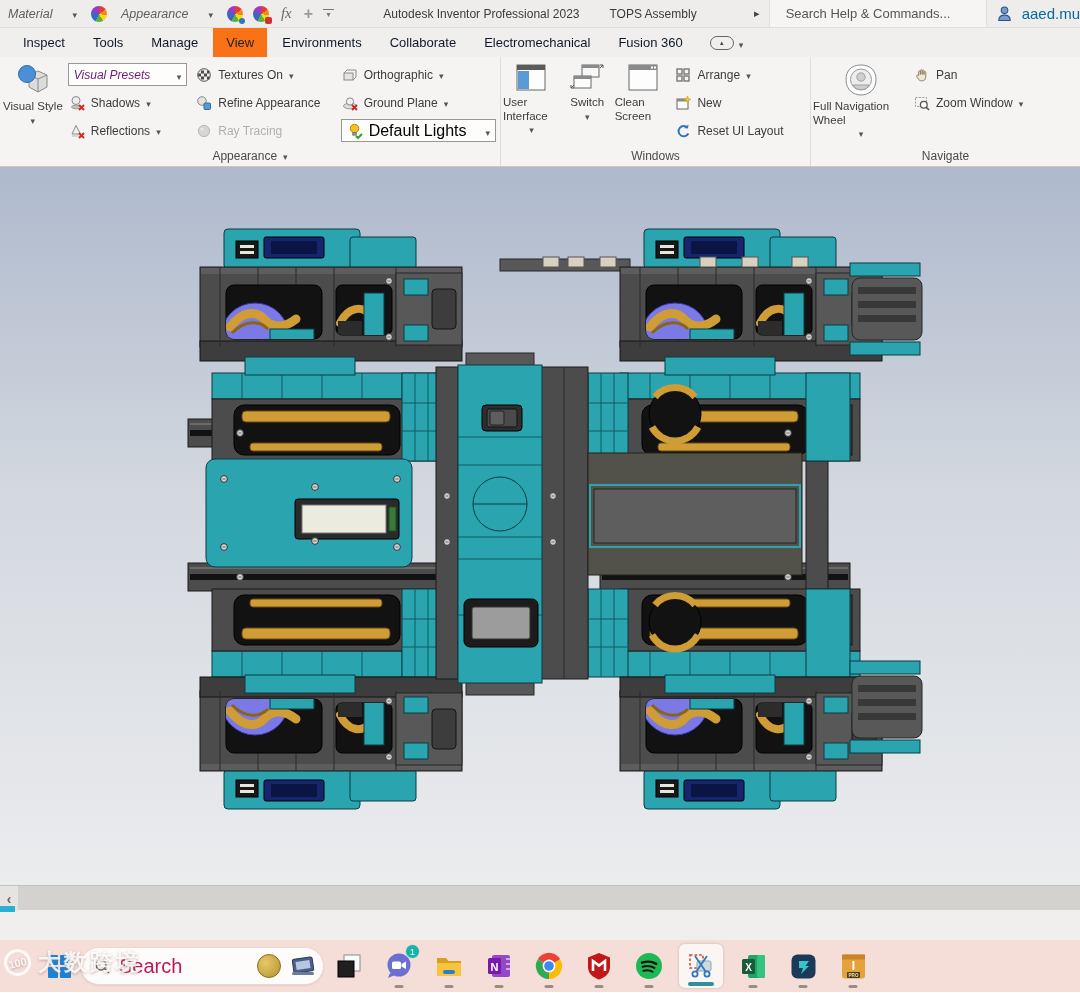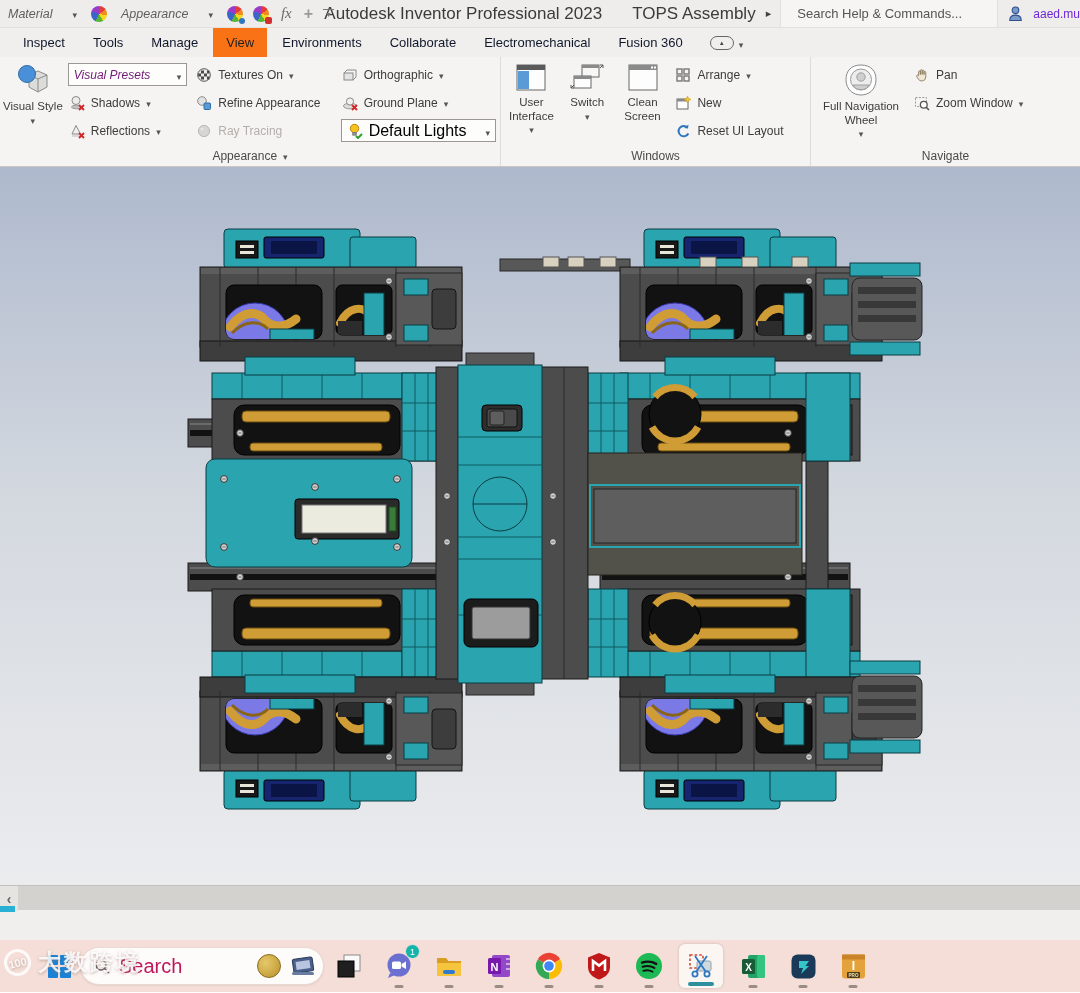--- a/index.html
+++ b/index.html
@@ -12,40 +12,40 @@
   .combo{display:flex;align-items:center;gap:20px;font-style:italic;color:#5f5f5f;font-size:12.5px;padding:2px 4px;}
   .caret::after{content:"▾";font-size:9px;color:#555;font-style:normal}
   .colorwheel{width:16px;height:16px;border-radius:50%;position:relative;flex:0 0 16px;
     background:conic-gradient(#e23b3b 0 55deg,#f08a1d 55deg 100deg,#f4d81c 100deg 150deg,#58b33a 150deg 205deg,#3a66c8 205deg 290deg,#9a3ac8 290deg 360deg);}
   .badge-blue::after{content:"";position:absolute;right:-2px;bottom:-2px;width:6px;height:6px;border-radius:50%;background:#2e78c2}
   .badge-red::after{content:"";position:absolute;right:-3px;bottom:-2px;width:7px;height:7px;border-radius:2px;background:#d03030}
   .fx{font-family:"Liberation Serif",serif;font-style:italic;font-size:15px;color:#6a6a6a;padding:0 2px}
   .plusicon{color:#9a9a9a;font-size:16px;font-weight:bold;line-height:1}
   .qat-config{display:inline-block;width:11px;border-top:1.6px solid #777;text-align:center;color:#777;font-size:8px;line-height:8px;padding-top:1px}
   .qat-config::after{content:"▾"}
-  .title-center{position:absolute;left:0;right:0;top:0;height:28px;display:flex;align-items:center;justify-content:center;gap:30px;font-size:17px;color:#3b3b3b;pointer-events:none}
+  .title-center{position:absolute;left:0;right:0;top:0;height:28px;display:flex;align-items:center;justify-content:center;gap:30px;font-size:12px;color:#3b3b3b;pointer-events:none}
   .title-right{margin-left:auto;display:flex;align-items:center;gap:9px;z-index:2;height:28px}
   .expander{color:#444;font-size:11px}
   .expander::after{content:"▸"}
   .help-search{font-size:13px;color:#555;background:#f6f5f3;border-left:1px solid #e1dfdb;border-right:1px solid #e1dfdb;height:28px;display:flex;align-items:center;padding:0 16px;width:218px}
-  .uname{font-size:12px;color:#6d28d9}
+  .uname{font-size:15px;color:#0369a1}
   
   .tabrow{height:29px;background:#f0efed;display:flex;align-items:stretch;padding-left:10px;gap:2px}
   .tab{padding:0 13px;display:flex;align-items:center;font-size:13px;color:#0f172a}
   .tab.active{background:#f97316;color:#1f1f1f}
   .ribbon-collapse{display:flex;align-items:center;gap:5px;margin-left:12px;color:#555}
   .pillbtn{border:1.4px solid #666;border-radius:8px;height:14px;width:24px;display:flex;align-items:center;justify-content:center;font-size:7px;color:#444}
   .pillbtn::after{content:"▴"}
   
   .ribbon{height:110px;background:#f5f4f2;display:flex;border-bottom:1px solid #c9c6c3}
   .panel{display:flex;flex-direction:column}
   .panel + .panel{border-left:1px solid #dedcd8}
   .panel-body{flex:1;display:flex;padding:3px 0 0 2px}
   .panel-label{height:21px;display:flex;align-items:center;justify-content:center;font-size:12px;color:#4a4a4a;gap:6px}
-  .bigbtn{display:flex;flex-direction:column;align-items:center;padding-top:3px;text-align:center;font-size:11.5px;color:#3c3c3c;line-height:1.18}
+  .bigbtn{display:flex;flex-direction:column;align-items:center;padding-top:3px;text-align:left;font-size:11.5px;color:#3c3c3c;line-height:1.18}
   .bigbtn .blabel{margin-top:3px}
   .col{display:flex;flex-direction:column;padding-top:1px}
   .rrow{height:28px;display:flex;align-items:center;gap:6px;font-size:12px;color:#3c3c3c;padding:0 5px}
   .rrow.disabled{color:#b3b0ab}
   .boxed{border:1px solid #9b9894;background:#fdfdfc;height:23px;margin:2px 4px 3px 4px;display:flex;align-items:center;padding:0 5px;gap:6px;justify-content:space-between}
   .boxed .bleft{display:flex;align-items:center;gap:6px}
   .vp-text{font-style:italic;color:#701a75;font-size:12px}
   .ricon{flex:0 0 auto}
   
   .viewport{height:718px;position:relative;overflow:hidden}

